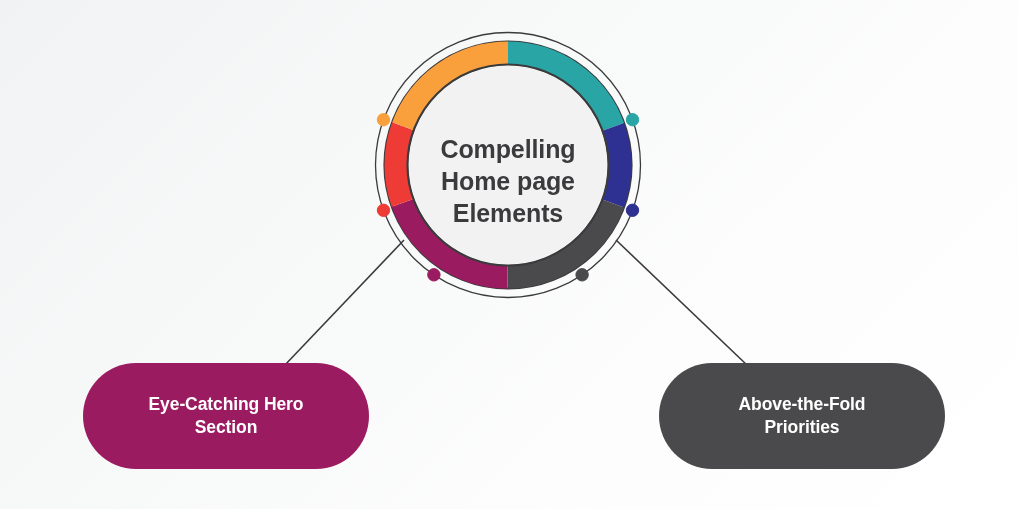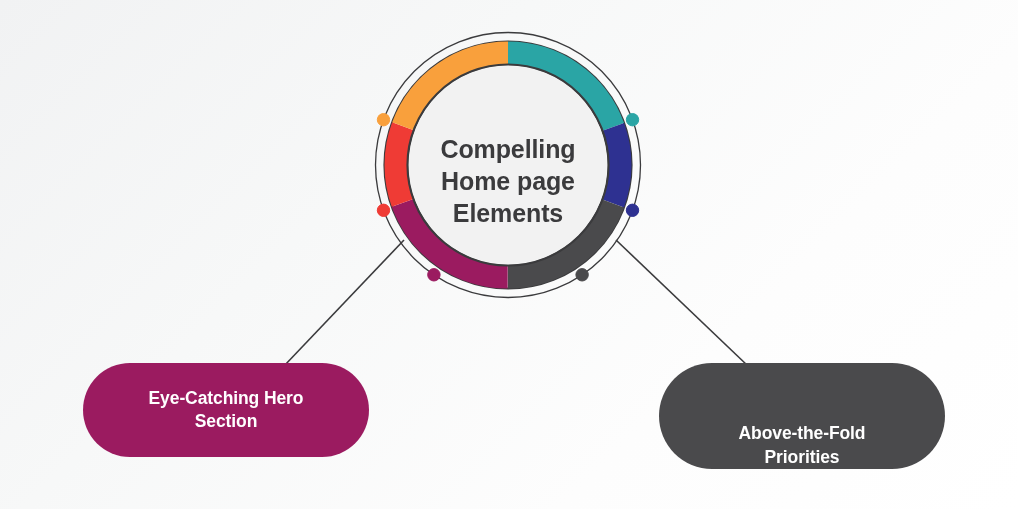--- a/index.html
+++ b/index.html
@@ -58,21 +58,21 @@
     color: #ffffff;
     font-size: 17.5px;
     font-weight: bold;
     line-height: 1.33;
     letter-spacing: -0.1px;
   }
   #node-left {
     left: 83px;
     top: 363px;
     width: 286px;
-    height: 94px;
+    height: 106px;
     background: #9b1b60;
   }
   #node-right {
     left: 659px;
     top: 363px;
     width: 286px;
     height: 106px;
     background: #4a4a4c;
   }
   .pill-text {
@@ -128,18 +128,18 @@
   </svg>
 
   <div class="hub-label">Compelling Home
 page Elements</div>
 
   <div class="node-pill" id="node-left" style="background: rgb(155, 27, 96);">
     <span class="pill-text">Eye-Catching Hero
 Section</span>
   </div>
 
-  <div class="node-pill" id="node-right" style="background: rgb(74, 74, 76); align-items: flex-end;">
+  <div class="node-pill" id="node-right" style="background: rgb(74, 74, 76);">
     <span class="pill-text">Above-the-Fold
 Priorities</span>
   </div>
 
 </div>
 
 </body></html>

